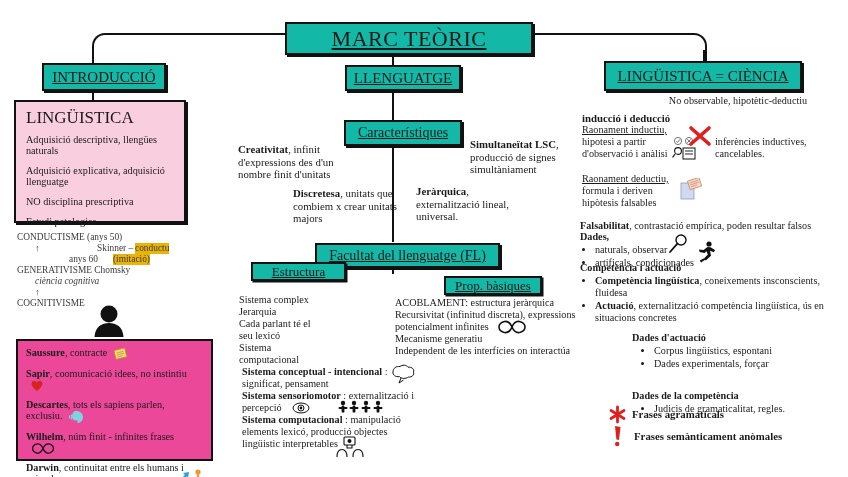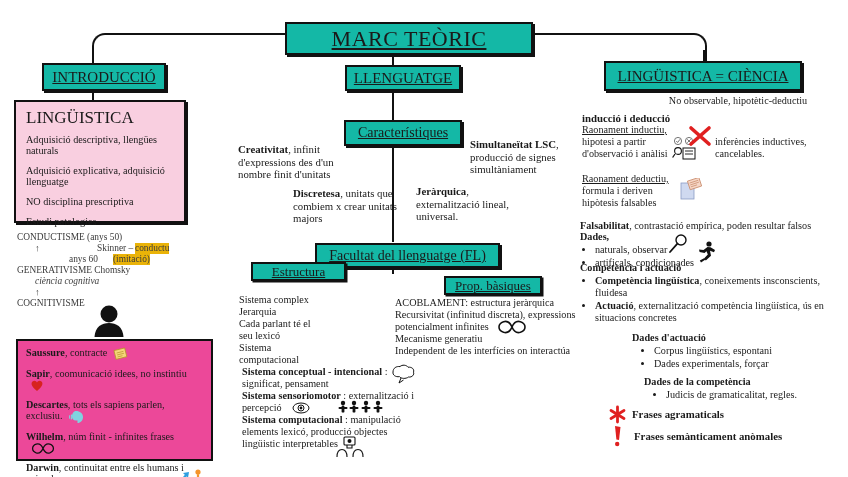--- a/index.html
+++ b/index.html
@@ -378,21 +378,21 @@
   </div>
 
   <div class="txt t11" style="left:632px;top:332px;width:205px;">
     <b>Dades d'actuació</b>
     <ul class="bl" style="padding-left:22px;">
       <li>Corpus lingüístics, espontani</li>
       <li>Dades experimentals, forçar</li>
     </ul>
   </div>
 
-  <div class="txt t11" style="left:632px;top:376px;width:205px;margin-left:12px;">
+  <div class="txt t11" style="left:632px;top:390px;width:205px;">
     <b>Dades de la competència</b>
     <ul class="bl" style="padding-left:22px;">
       <li>Judicis de gramaticalitat, regles.</li>
     </ul>
   </div>
 
   <svg class="abs" style="left:608px;top:405px;" width="19" height="19" viewBox="0 0 19 19">
     <g stroke="#e02020" stroke-width="2.8" stroke-linecap="round">
       <path d="M9.5 2 L9.5 17"></path>
       <path d="M3 5.5 L16 13.5"></path>

